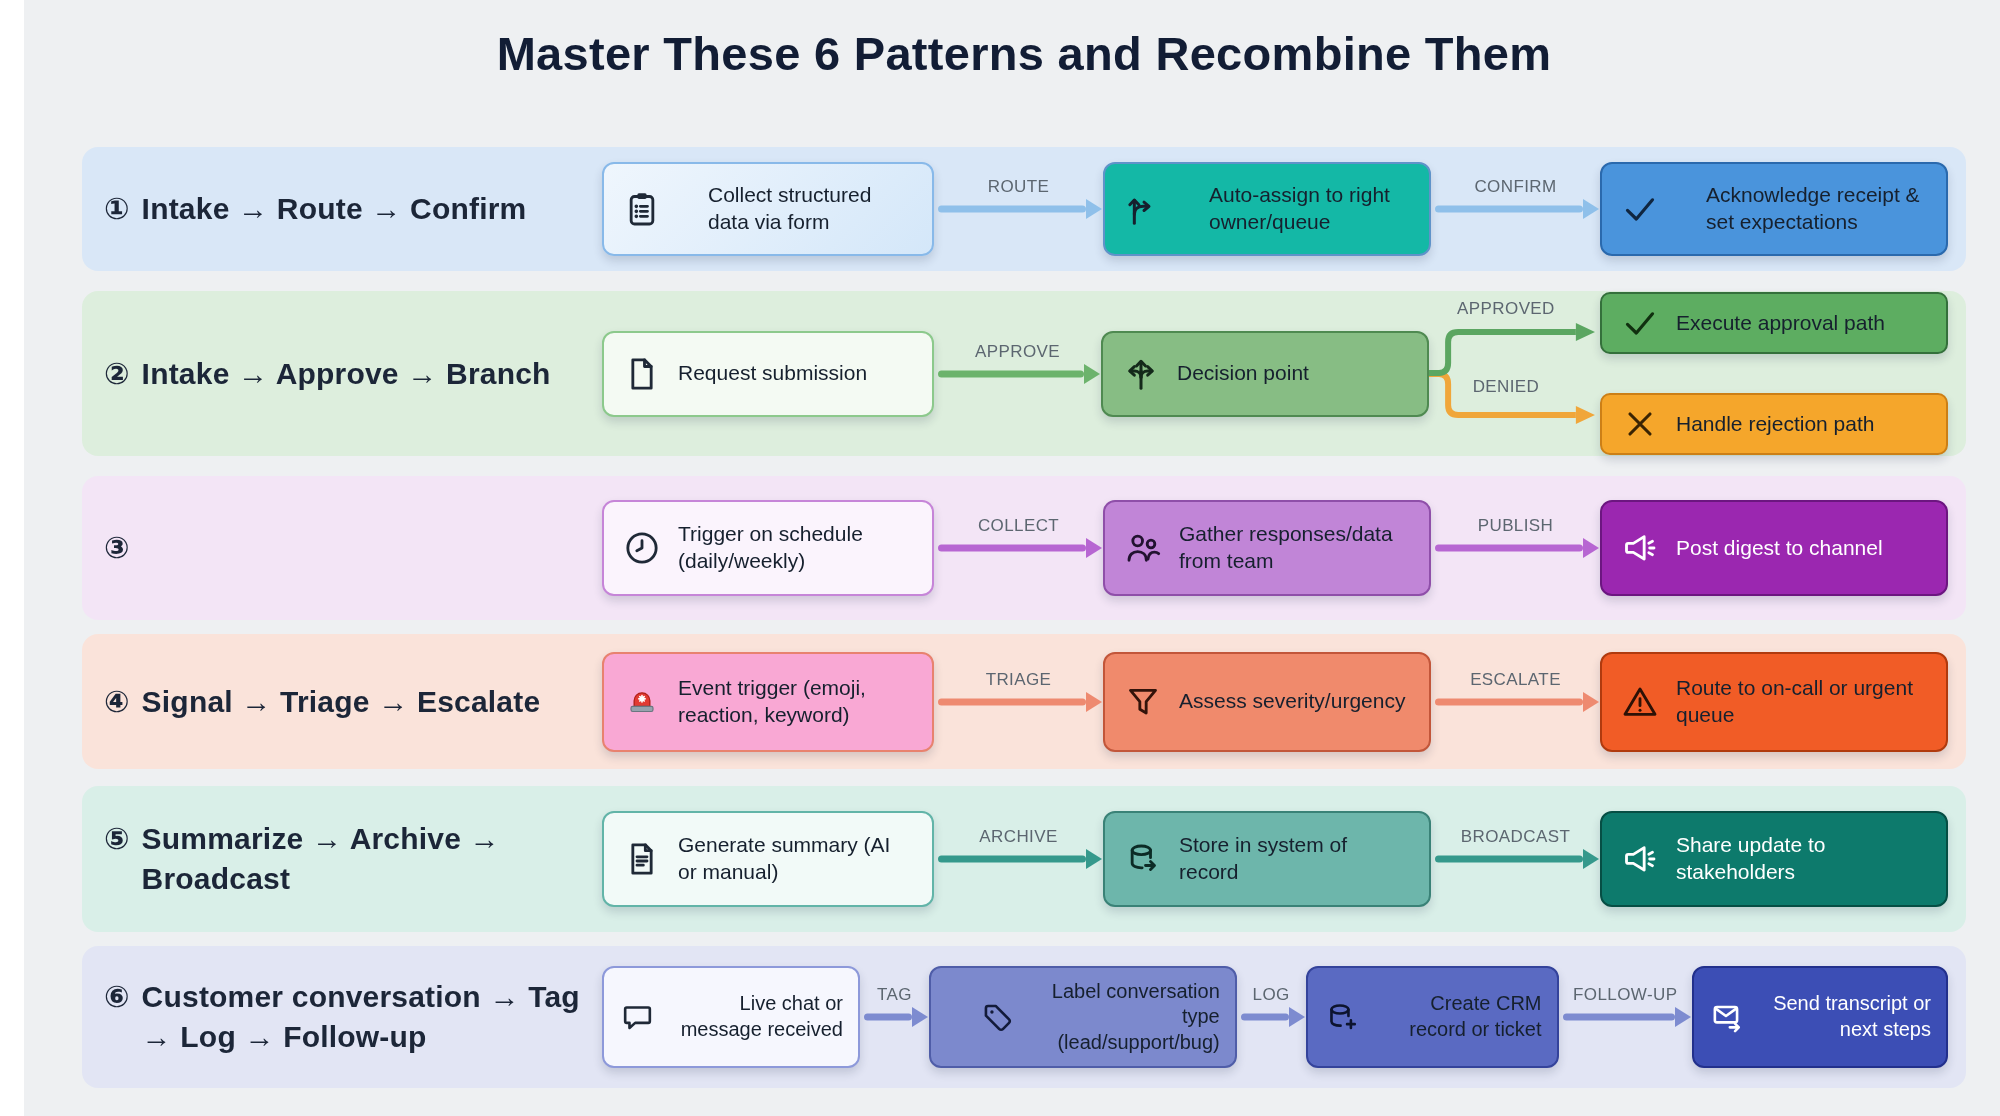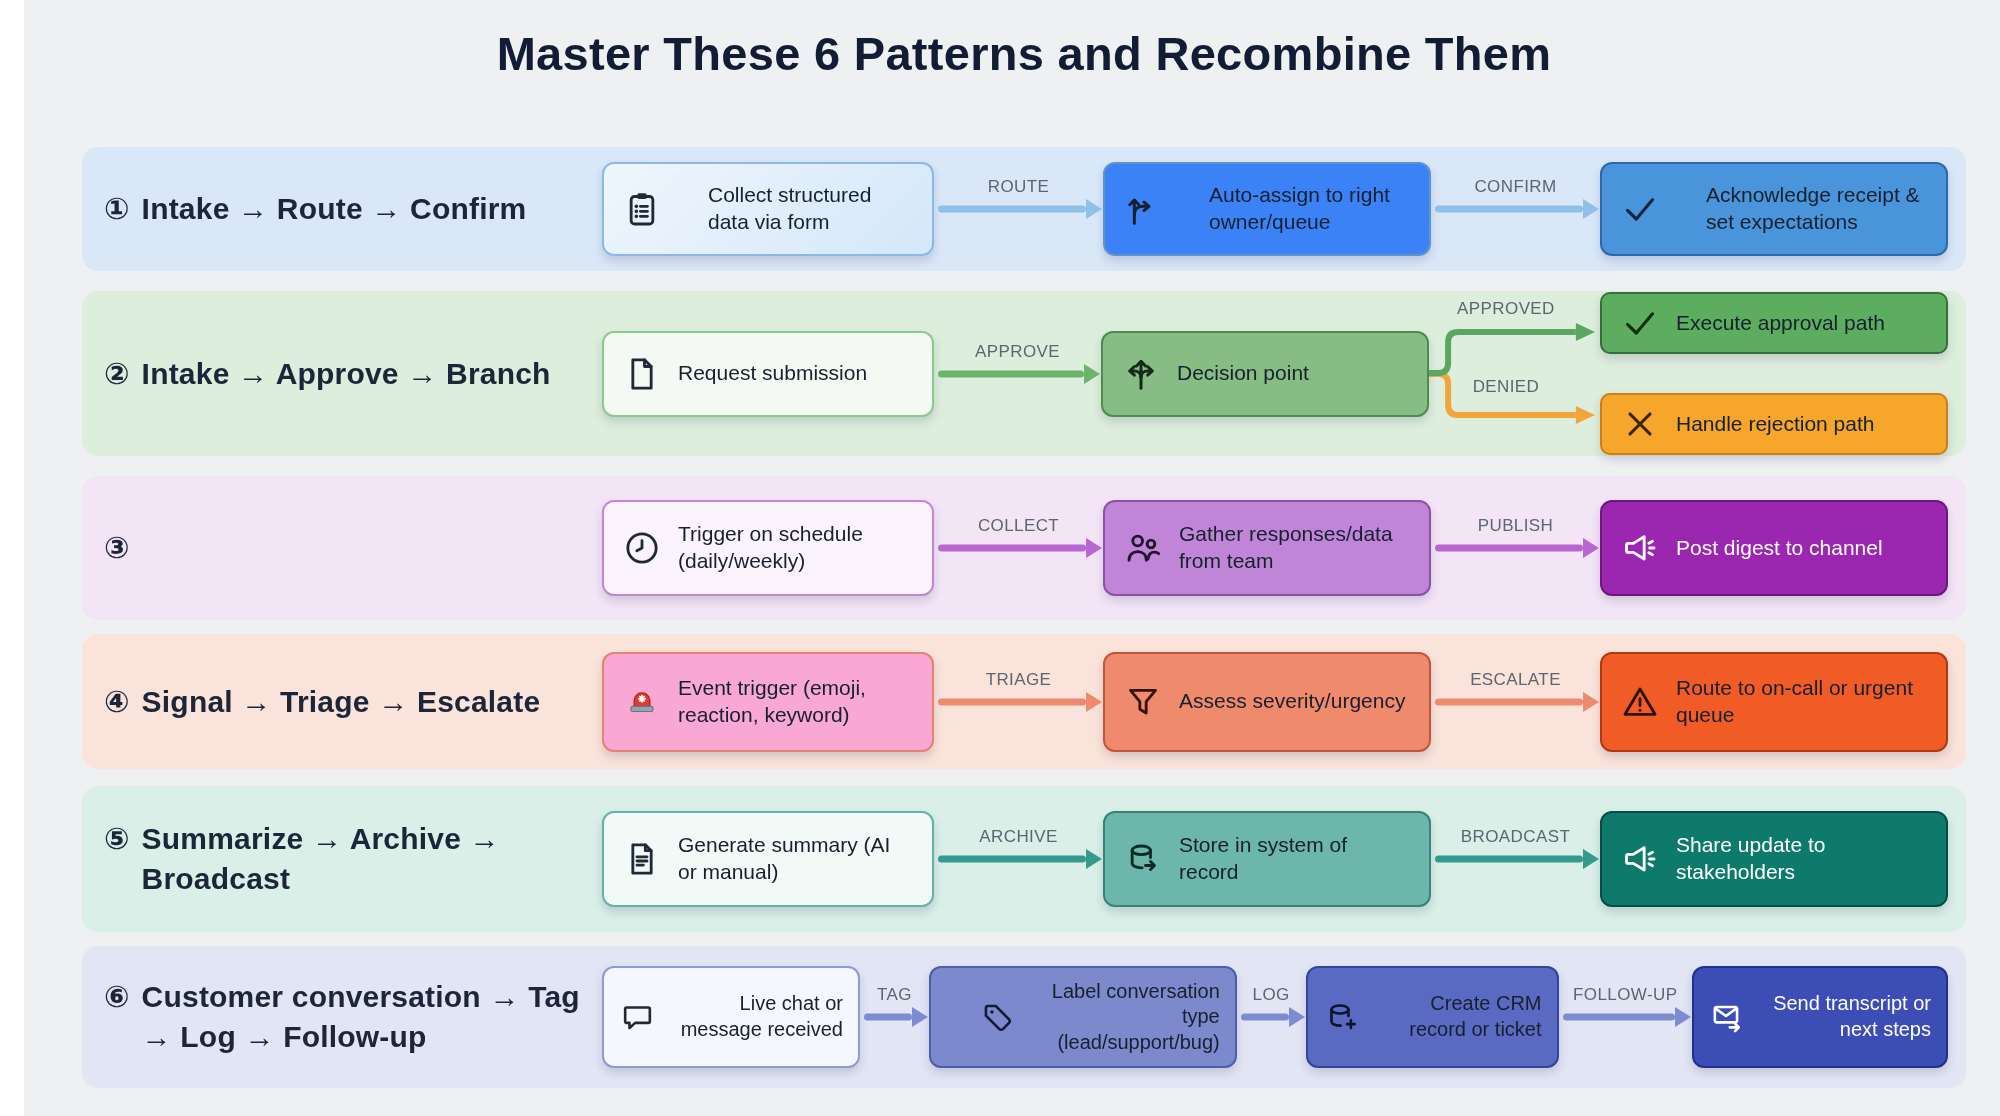--- a/index.html
+++ b/index.html
@@ -42,21 +42,21 @@
                  font-size:17px;font-weight:500;color:#5c6670;letter-spacing:.4px;white-space:nowrap;}
 
   .r1 .line{background:#8fc0ea;}.r1 .head{border-left-color:#8fc0ea;}
   .r2 .line{background:#6cb36c;}.r2 .head{border-left-color:#6cb36c;}
   .r3 .line{background:#b766d2;}.r3 .head{border-left-color:#b766d2;}
   .r4 .line{background:#ee8a70;}.r4 .head{border-left-color:#ee8a70;}
   .r5 .line{background:#35998c;}.r5 .head{border-left-color:#35998c;}
   .r6 .line{background:#7d8bd0;}.r6 .head{border-left-color:#7d8bd0;}
 
   .r1 .src{background:linear-gradient(135deg,#eff6fd,#d4e7f9);border:2px solid #88b9e9;}
-  .r1 .mid{background:#3b82f6;border:2px solid #5f93c9;}
+  .r1 .mid{background:#14b8a6;border:2px solid #5f93c9;}
   .r1 .fin{background:#4a94dc;border:2px solid #2a69ad;}
   .r2 .src{background:#f4faf3;border:2px solid #8cc98c;}
   .r2 .mid{background:#87bd84;border:2px solid #4f8a51;}
   .r2 .ap {background:#5dad61;border:2px solid #34703b;}
   .r2 .de {background:#f5a62b;border:2px solid #cc7f16;}
   .r3 .src{background:#fbf4fd;border:2px solid #c685d8;}
   .r3 .mid{background:#c185d7;border:2px solid #8f4fa9;}
   .r3 .fin{background:#9b27b0;border:2px solid #6c1680;color:#fff;}
   .r4 .src{background:#f9a8d4;border:2px solid #e8826f;}
   .r4 .mid{background:#f08a6c;border:2px solid #c2563a;}

